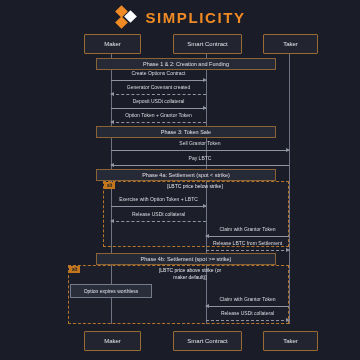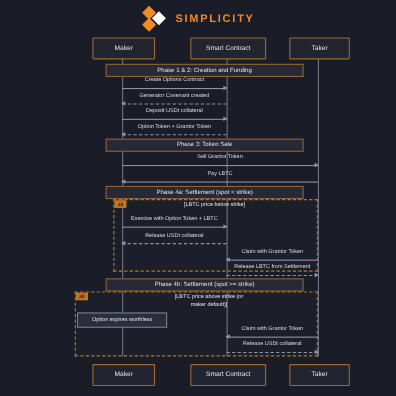--- a/index.html
+++ b/index.html
@@ -15,21 +15,21 @@
   .brand{
     position:absolute;left:0;top:4px;width:360px;height:26px;
     display:flex;align-items:center;justify-content:center;gap:7px;
   }
   .logo{position:relative;width:24px;height:22px;}
   .dia{position:absolute;width:9px;height:9px;background:#f08a24;transform:rotate(45deg);}
   .dia.d1{left:3px;top:1px;}
   .dia.d2{left:3px;top:12px;}
   .dia.d3{left:12px;top:6px;background:#ffffff;}
   .brandtext{
-    font-size:10px;letter-spacing:1.6px;font-weight:bold;color:#f08a24;
+    font-size:15px;letter-spacing:1.6px;font-weight:bold;color:#f08a24;
   }
 
   
   .lifeline{position:absolute;width:1px;background:#6e7282;}
 
   
   .actor{
     position:absolute;height:18px;
     background:#22252f;border:1px solid #9a6a33;
     display:flex;align-items:center;justify-content:center;

